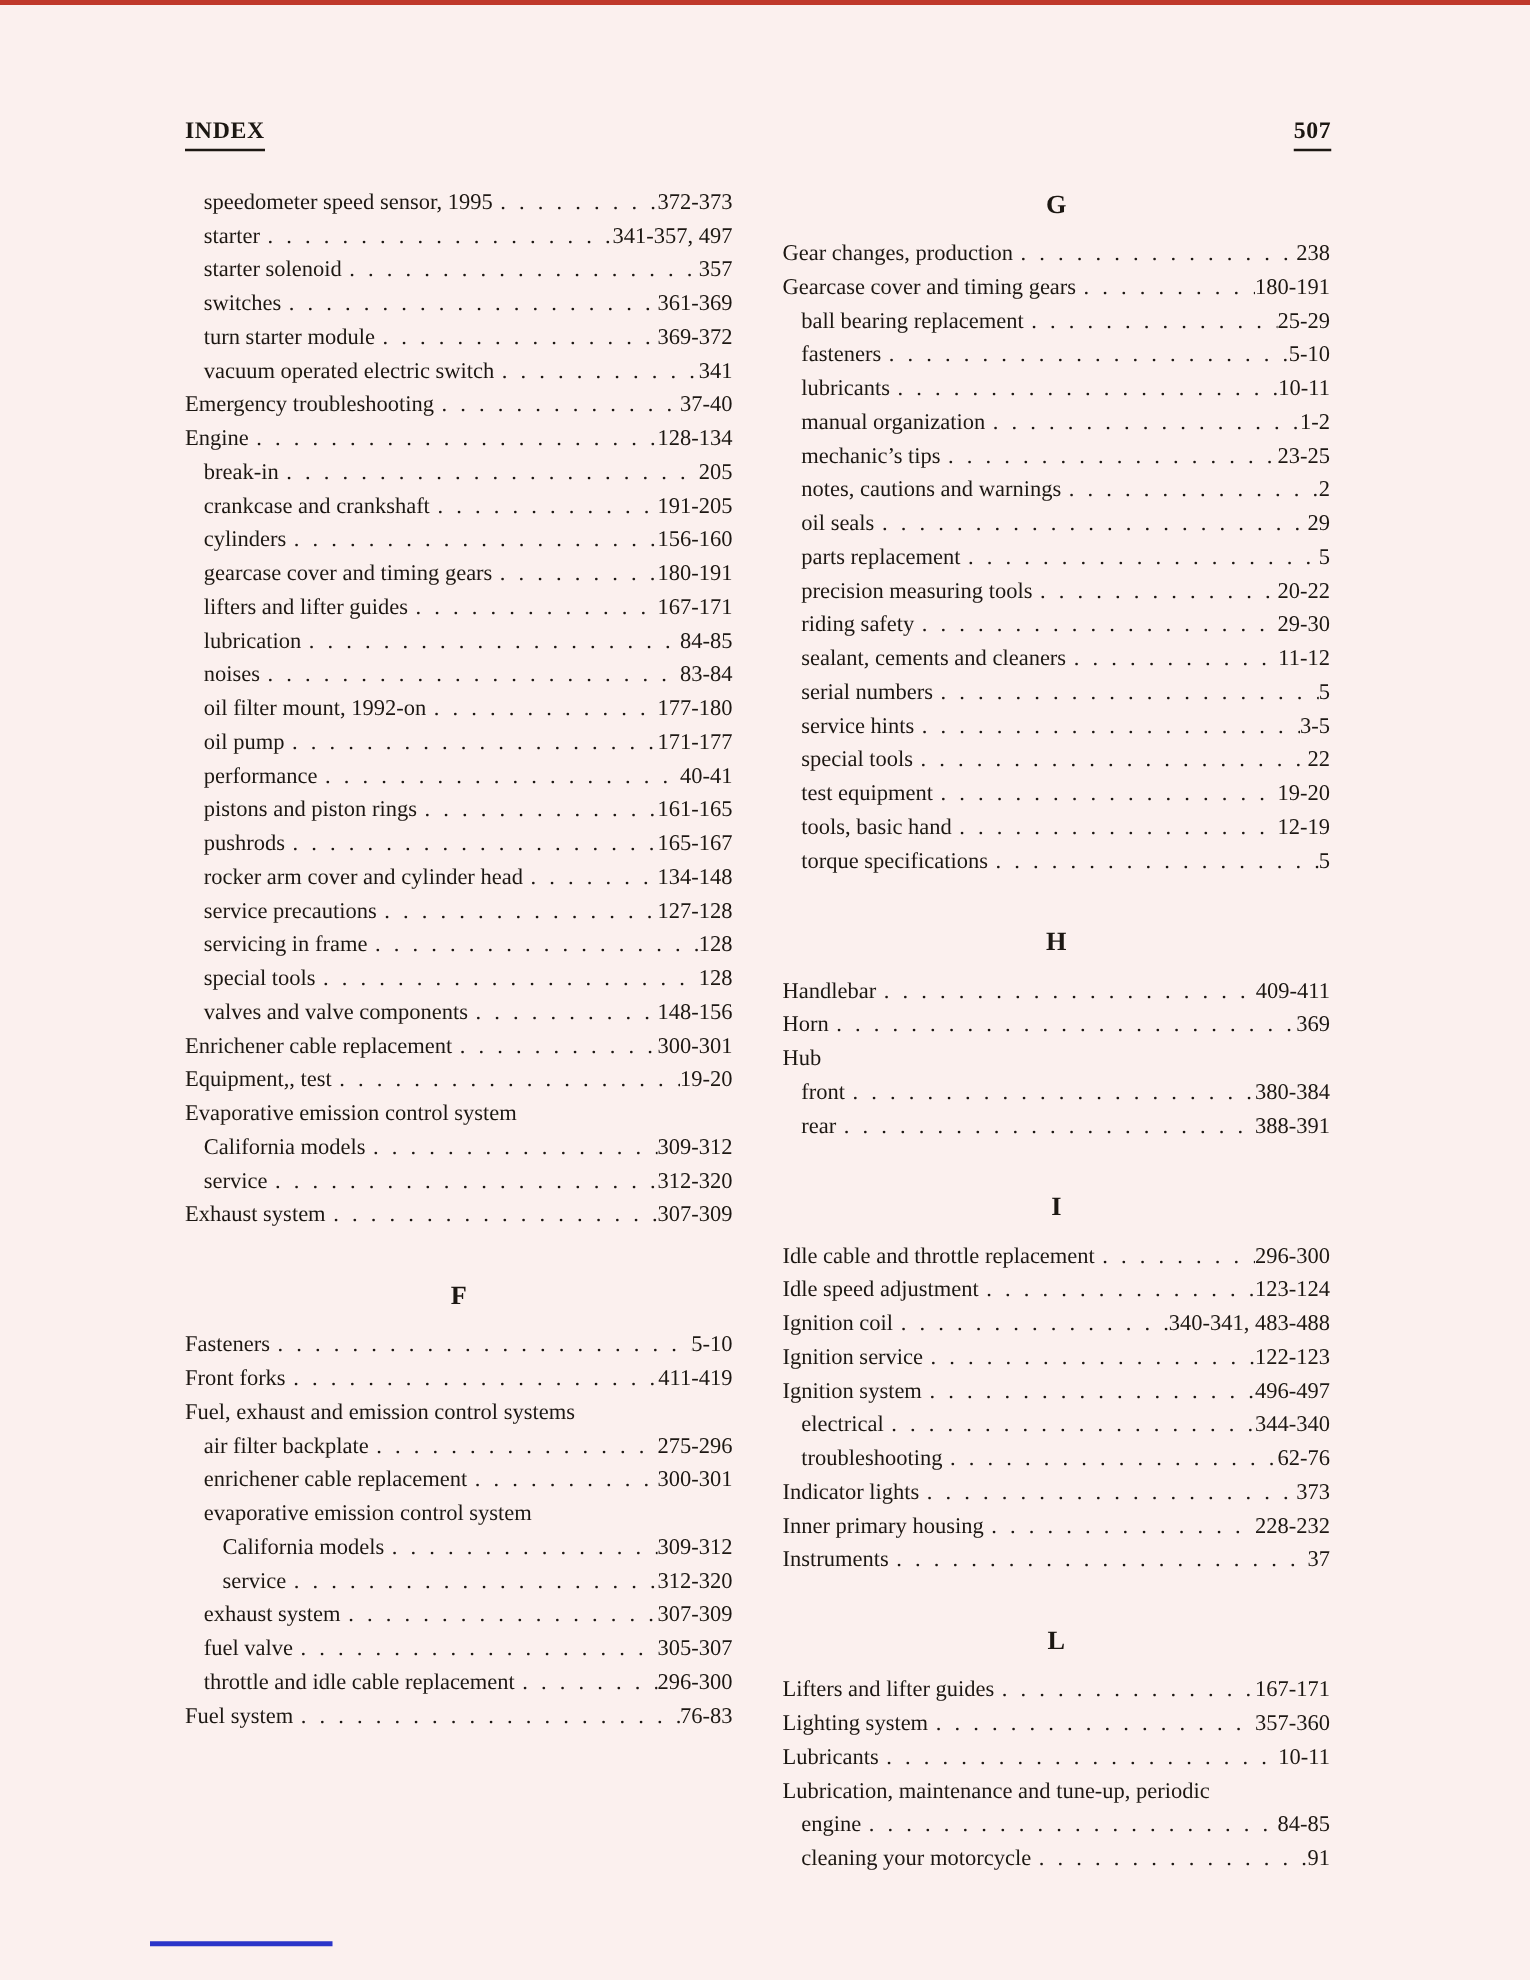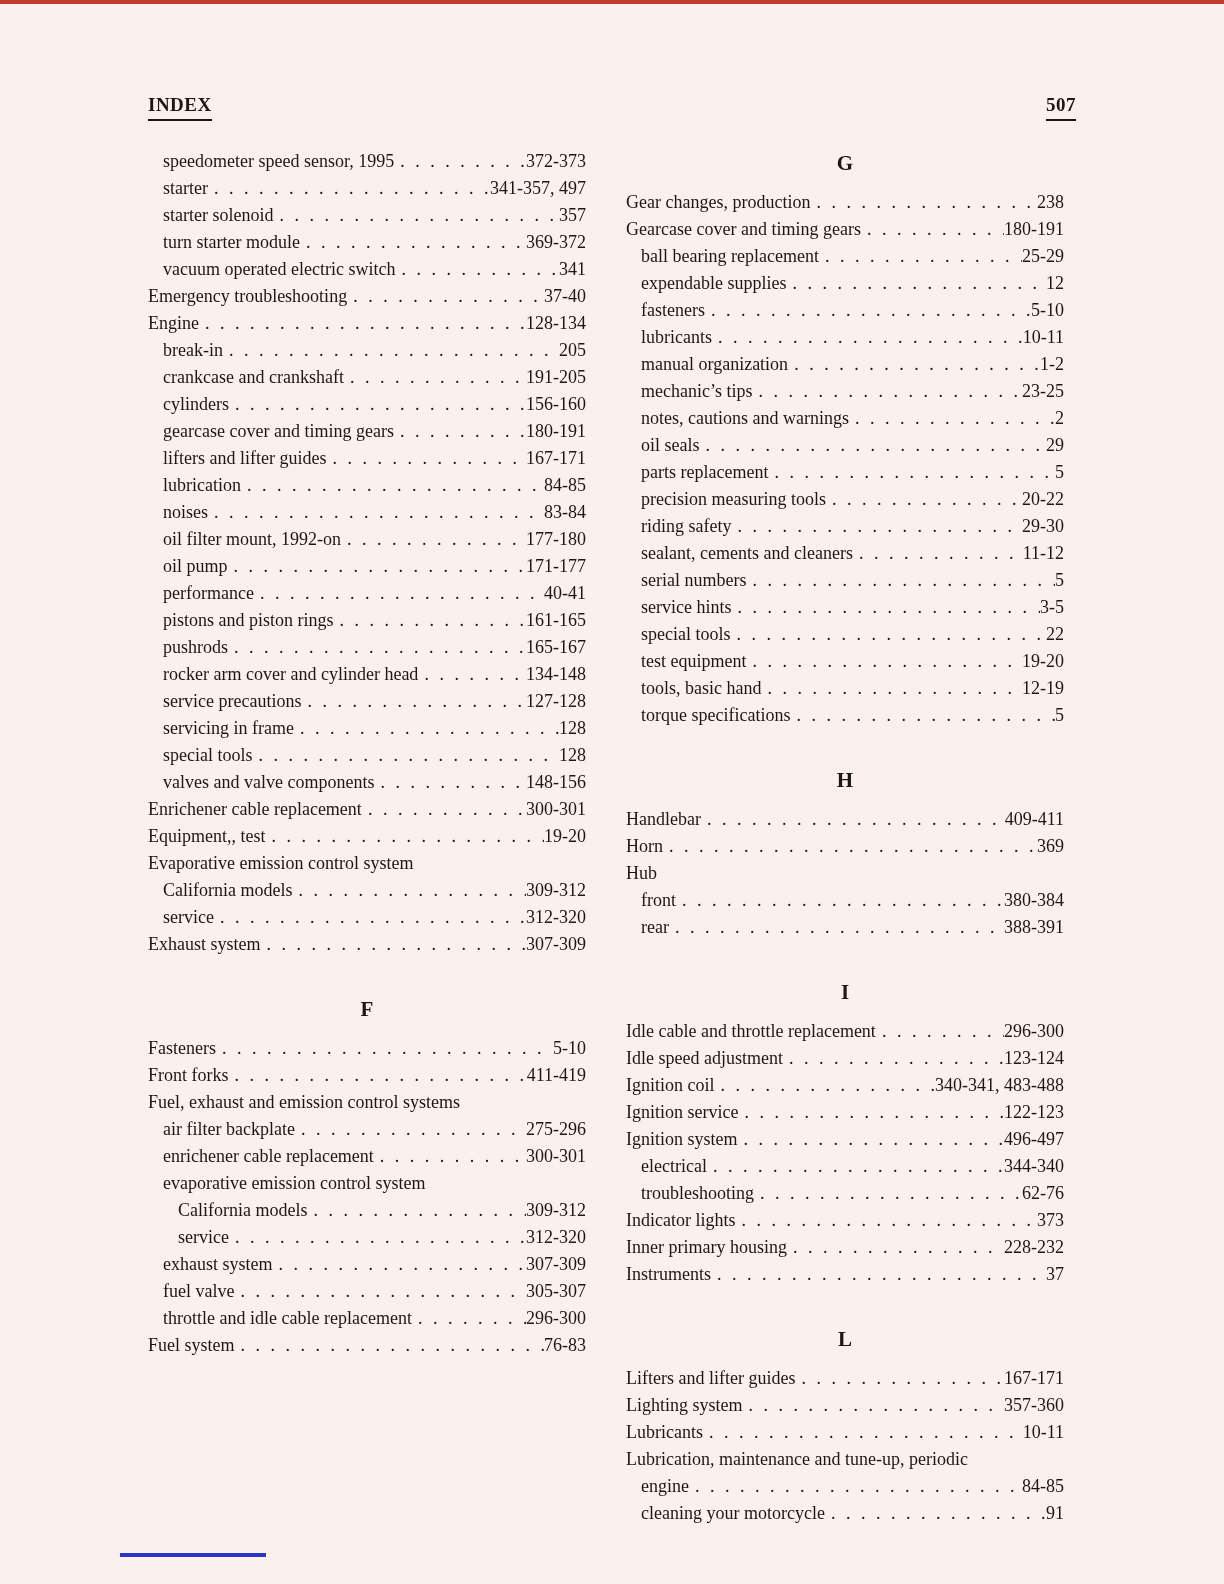--- a/index.html
+++ b/index.html
@@ -21,21 +21,21 @@
   }
   .top-line {
     position: absolute;
     top: 0; left: 0; right: 0;
     height: 4px;
     background: var(--topline);
   }
   header.page-header {
     position: absolute;
     left: 148px;
-    right: 148px;
+    right: 159px;
     top: 94px;
     display: flex;
     justify-content: space-between;
     font-weight: bold;
     font-size: 19px;
     letter-spacing: 0.5px;
   }
   header.page-header .hdr {
     border-bottom: 2px solid var(--ink);
     padding-bottom: 3px;
@@ -110,20 +110,25 @@
     <span class="label">starter</span>
     <span class="leader"></span>
     <span class="pg">341-357, 497</span>
   </div>
         <div class="entry indent-1">
     <span class="label">starter solenoid</span>
     <span class="leader"></span>
     <span class="pg">357</span>
   </div>
         <div class="entry indent-1">
+    <span class="label">switches</span>
+    <span class="leader"></span>
+    <span class="pg">361-369</span>
+  </div>
+        <div class="entry indent-1">
     <span class="label">turn starter module</span>
     <span class="leader"></span>
     <span class="pg">369-372</span>
   </div>
         <div class="entry indent-1">
     <span class="label">vacuum operated electric switch</span>
     <span class="leader"></span>
     <span class="pg">341</span>
   </div>
         <div class="entry indent-0">
@@ -321,25 +326,20 @@
     <span class="label">Gearcase cover and timing gears</span>
     <span class="leader"></span>
     <span class="pg">180-191</span>
   </div>
         <div class="entry indent-1">
     <span class="label">ball bearing replacement</span>
     <span class="leader"></span>
     <span class="pg">25-29</span>
   </div>
         <div class="entry indent-1">
-    <span class="label">expendable supplies</span>
-    <span class="leader"></span>
-    <span class="pg">12</span>
-  </div>
-        <div class="entry indent-1">
     <span class="label">fasteners</span>
     <span class="leader"></span>
     <span class="pg">5-10</span>
   </div>
         <div class="entry indent-1">
     <span class="label">lubricants</span>
     <span class="leader"></span>
     <span class="pg">10-11</span>
   </div>
         <div class="entry indent-1">

